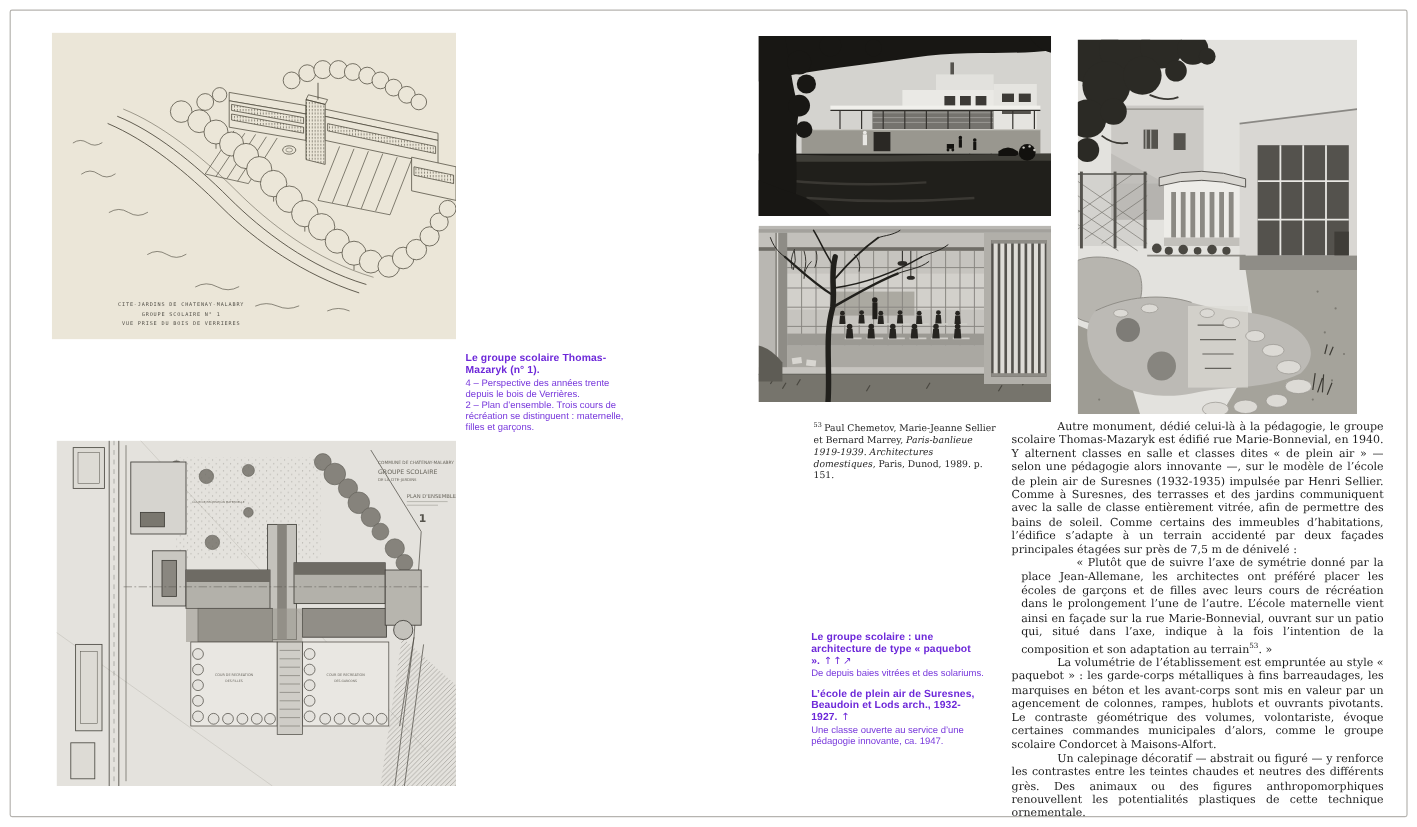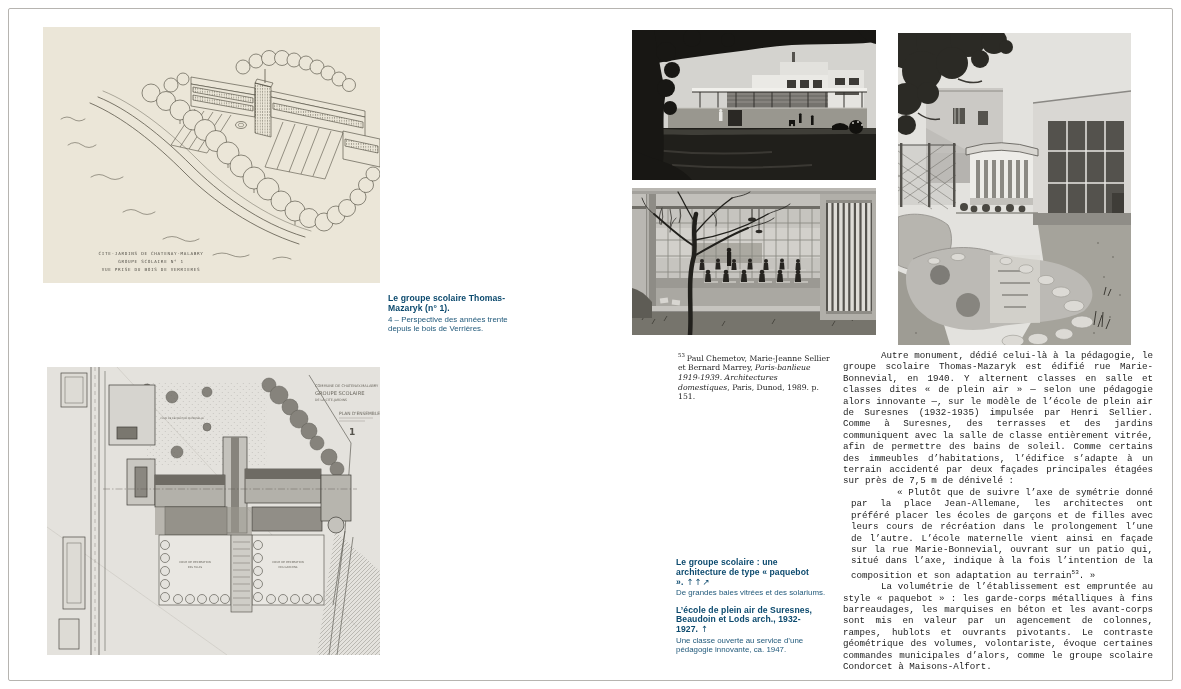--- a/index.html
+++ b/index.html
@@ -12,23 +12,23 @@
     border:1px solid #b6b4b0;border-radius:2px;pointer-events:none;
   }
   .spread{position:absolute;inset:0;}
   figure{margin:0;padding:0;position:absolute;overflow:hidden;}
   figure svg{display:block;width:100%;height:100%;}
 
   
   .persp-panel{left:43px;top:27px;width:337px;height:256px;}
   .plan-panel{left:47px;top:367px;width:333px;height:288px;}
 
-  .caption-red{position:absolute;color:#0c4a6e;}
+  .caption-red{position:absolute;color:#6d28d9;}
   .caption-a{left:388px;top:294px;width:136px;}
-  .caption-b{left:676px;top:558px;width:152px;}
+  .caption-b{left:676px;top:526px;width:152px;}
   .cap-title{font-size:8.6px;font-weight:700;line-height:9.8px;margin:0 0 1px 0;letter-spacing:.1px;}
   .cap-sub{font-size:7.9px;font-weight:400;line-height:9.2px;margin:0 0 8px 0;opacity:.92;}
   .cap-sub:last-child{margin-bottom:0;}
   .arr{font-family:"DejaVu Sans",sans-serif;font-weight:400;font-size:8.4px;margin-left:3px;letter-spacing:1px;}
 
   
   .photo1{left:632px;top:30px;width:244px;height:150px;}
   .photo2{left:632px;top:188px;width:244px;height:147px;}
   .photo3{left:898px;top:33px;width:233px;height:312px;}
 
@@ -37,21 +37,21 @@
     font-family:"DejaVu Serif",serif;font-size:7.7px;line-height:9.7px;color:#262626;
   }
   .footnote sup{font-size:5.4px;vertical-align:super;margin-right:2px;}
   .footnote i{font-style:italic;}
 
   .bodytext{
     position:absolute;left:843px;top:350px;width:310px;
     font-family:"DejaVu Serif",serif;font-size:9.2px;line-height:11.4px;
     color:#1c1c1c;text-align:justify;
   }
-  .bodytext p{margin:0;font-family:Liberation Mono, monospace;}
+  .bodytext p{margin:0;}
   .bodytext .indent{text-indent:38px;}
   .bodytext .quote{margin-left:8px;text-indent:46px;}
   .bodytext sup{font-size:6px;vertical-align:super;}
 </style>
 </head>
 <body>
 
 <div class="spread">
   <div class="outer-frame"></div>
 
@@ -147,20 +147,21 @@
         <text x="108" y="228">CITE-JARDINS DE CHATENAY-MALABRY</text>
         <text x="108" y="236">GROUPE SCOLAIRE N° 1</text>
         <text x="108" y="244">VUE PRISE DU BOIS DE VERRIERES</text>
       </g>
     </svg>
   </figure>
 
   <div class="caption-red caption-a">
     <p class="cap-title">Le groupe scolaire Thomas-Mazaryk (n° 1).</p>
     <p class="cap-sub" style="margin-bottom:0">4 – Perspective des années trente depuis le bois de Verrières.</p>
+    <p class="cap-sub">2 – Plan d’ensemble. Trois cours de récréation se distinguent : maternelle, filles et garçons.</p>
   </div>
 
   <figure class="plan-panel">
     <svg viewBox="0 0 333 288">
       <defs>
         <pattern id="stip" width="6" height="6" patternUnits="userSpaceOnUse">
           <circle cx="1.2" cy="1.4" r="0.45" fill="#6b6962"></circle>
           <circle cx="4.2" cy="4.4" r="0.45" fill="#6b6962"></circle>
         </pattern>
         <pattern id="diag" width="4" height="4" patternUnits="userSpaceOnUse">
@@ -589,22 +590,23 @@
           <circle cx="108" cy="14" r="7"></circle>
         <path d="M60,46 q14,6 24,2 M20,80 q10,8 22,6" stroke="#3a3833" stroke-width="1.5" fill="none"></path>
       </g>
     </svg>
   </figure>
 
   <div class="bodytext">
     <p class="indent">Autre monument, dédié celui-là à la pédagogie, le groupe scolaire Thomas-Mazaryk est édifié rue Marie-Bonnevial, en 1940. Y alternent classes en salle et classes dites « de plein air » — selon une pédagogie alors innovante —, sur le modèle de l’école de plein air de Suresnes (1932-1935) impulsée par Henri Sellier. Comme à Suresnes, des terrasses et des jardins communiquent avec la salle de classe entièrement vitrée, afin de permettre des bains de soleil. Comme certains des immeubles d’habitations, l’édifice s’adapte à un terrain accidenté par deux façades principales étagées sur près de 7,5 m de dénivelé :</p>
     <p class="quote"><span>« Plutôt que de suivre l’axe de symétrie donné par la place Jean-Allemane, les architectes ont préféré placer les écoles de garçons et de filles avec leurs cours de récréation dans le prolongement l’une de l’autre. L’école maternelle vient ainsi en façade sur la rue Marie-Bonnevial, ouvrant sur un patio qui, situé dans l’axe, indique à la fois l’intention de la composition et son adaptation au terrain</span><sup>53</sup><span>. »</span></p>
     <p class="indent">La volumétrie de l’établissement est empruntée au style « paquebot » : les garde-corps métalliques à fins barreaudages, les marquises en béton et les avant-corps sont mis en valeur par un agencement de colonnes, rampes, hublots et ouvrants pivotants. Le contraste géométrique des volumes, volontariste, évoque certaines commandes municipales d’alors, comme le groupe scolaire Condorcet à Maisons-Alfort.</p>
+    <p class="indent">Un calepinage décoratif — abstrait ou figuré — y renforce les contrastes entre les teintes chaudes et neutres des différents grès. Des animaux ou des figures anthropomorphiques renouvellent les potentialités plastiques de cette technique ornementale.</p>
   </div>
 
   <div class="caption-red caption-b">
     <p class="cap-title"><span>Le groupe scolaire : une architecture de type « paquebot ».</span><span class="arr">↑↑↗</span></p>
-    <p class="cap-sub">De grandes baies vitrées et des solariums.</p>
+    <p class="cap-sub">De depuis baies vitrées et des solariums.</p>
     <p class="cap-title"><span>L’école de plein air de Suresnes, Beaudoin et Lods arch., 1932-1927.</span><span class="arr">↑</span></p>
     <p class="cap-sub">Une classe ouverte au service d’une pédagogie innovante, ca. 1947.</p>
   </div>
 
 </div>
 
 </body></html>

